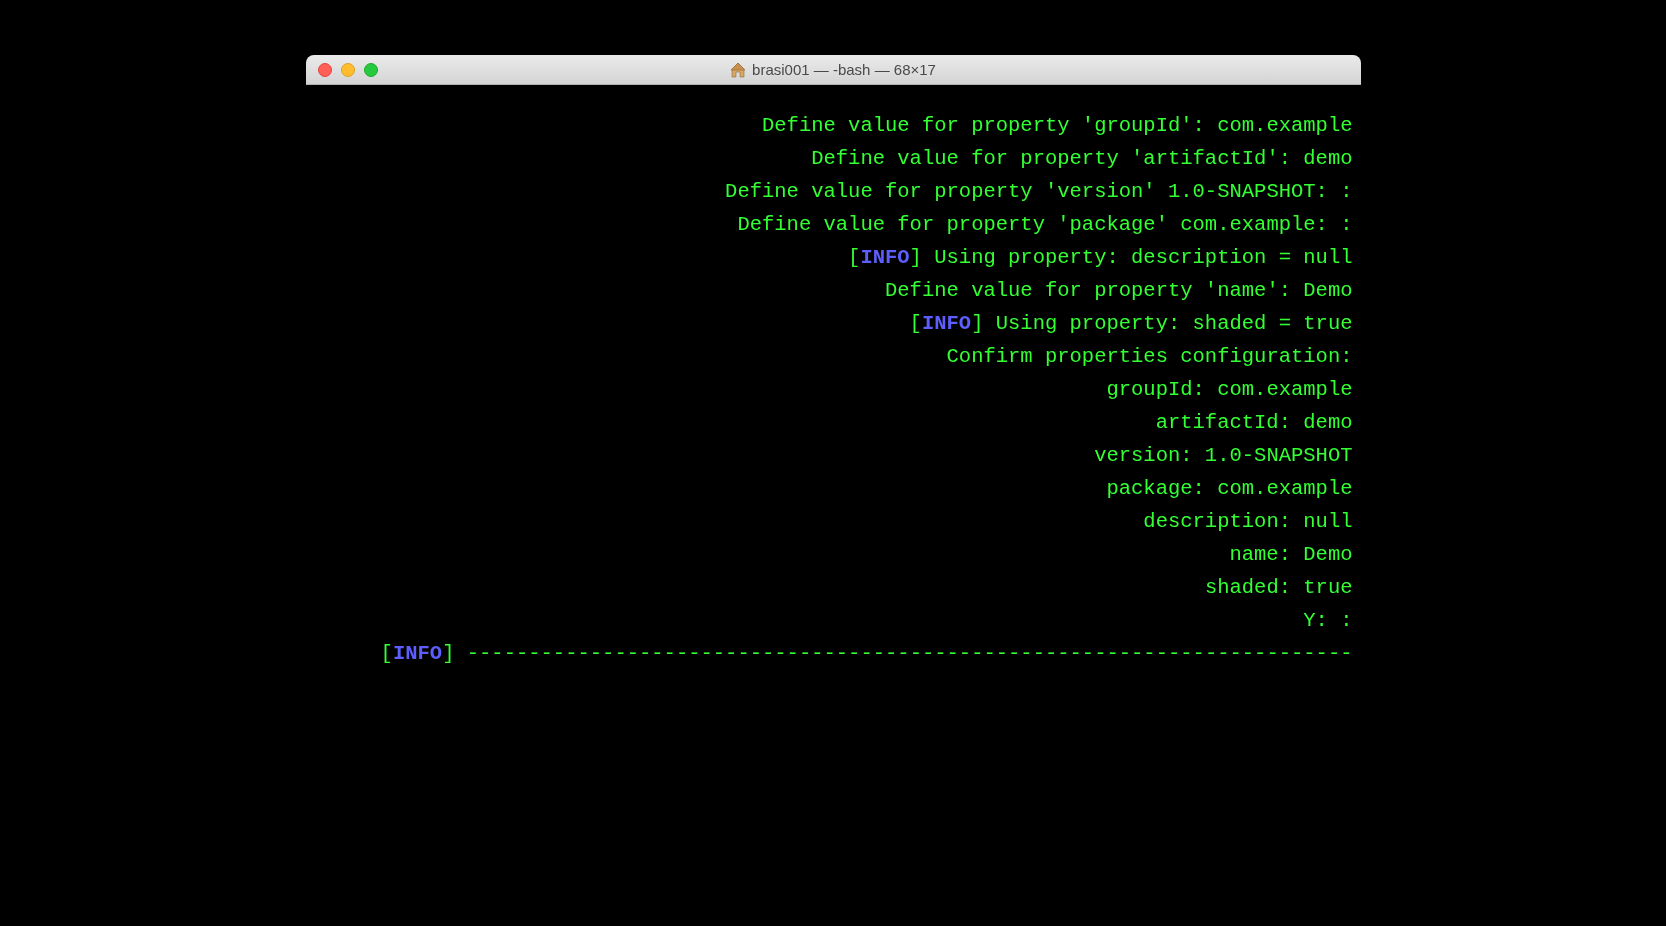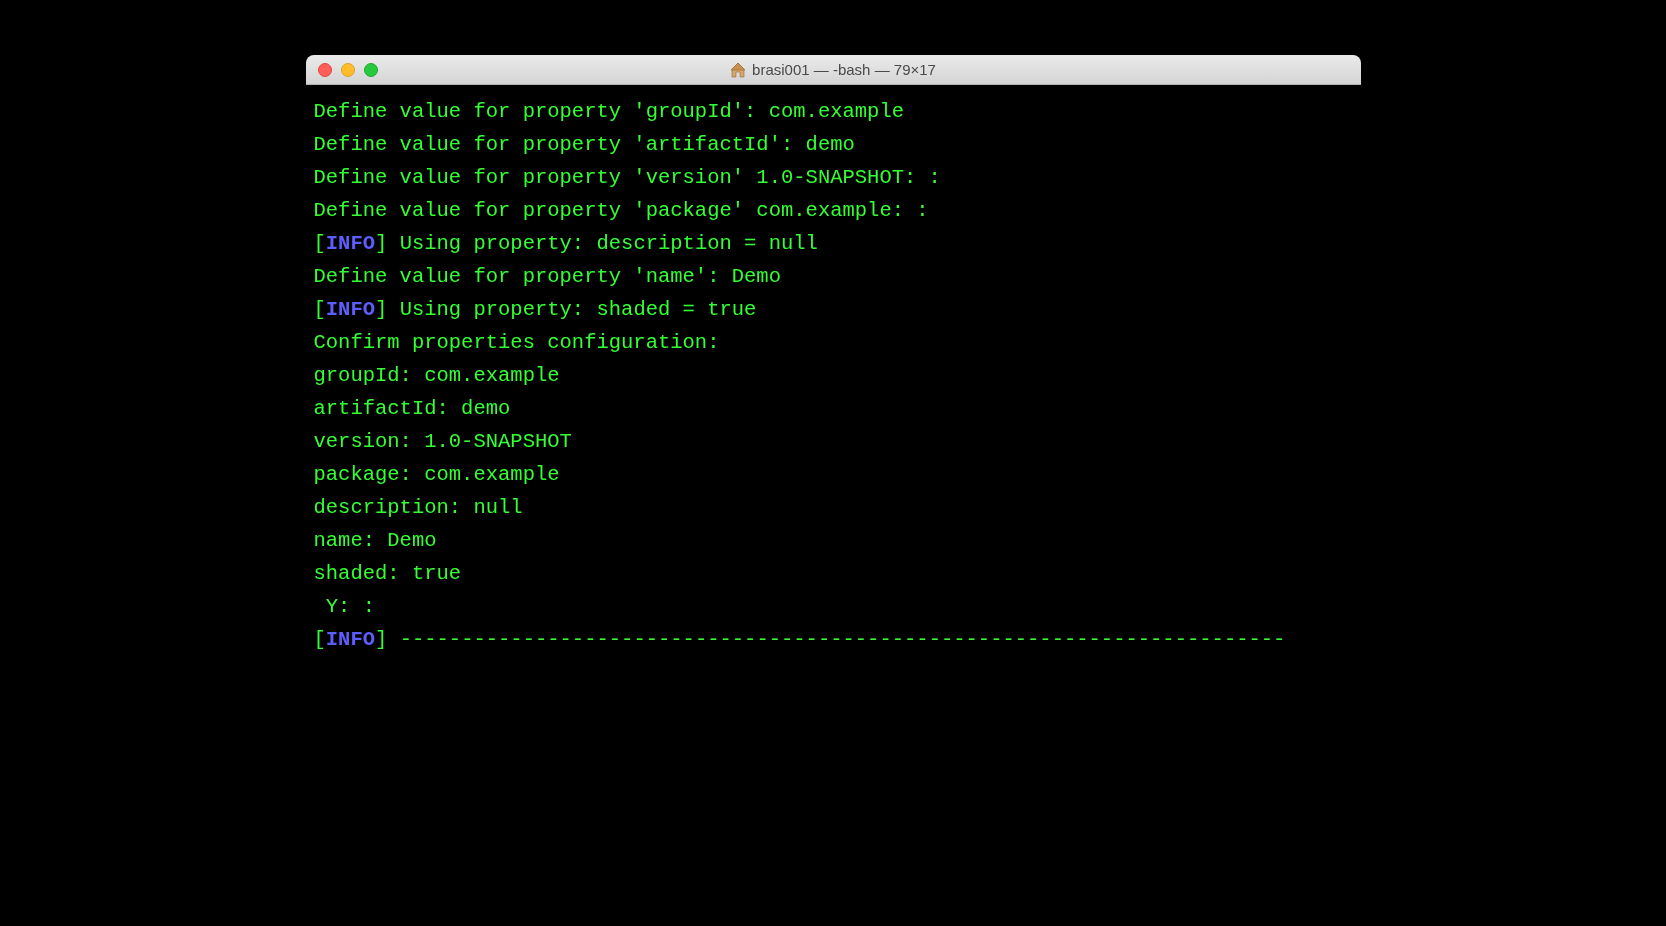--- a/index.html
+++ b/index.html
@@ -62,28 +62,29 @@
       display: inline-flex;
       align-items: center;
       justify-content: center;
     }
     .home-icon svg {
       width: 16px;
       height: 16px;
     }
     .terminal-body {
       background: #000000;
-      padding: 10px 8px 18px 8px;
+      padding: 24px 8px 18px 8px;
       font-family: "Menlo", "Monaco", "Courier New", monospace;
       font-size: 20.5px;
       line-height: 33px;
       color: #33ff33;
       min-height: 575px;
       white-space: pre;
       overflow: hidden;
+      text-align: right;
     }
     .info-tag {
       color: #5e5eff;
       font-weight: bold;
       margin-top: 32px;
     }
     .line {
       display: block;
     }
     .bracket { color: #33ff33; }
@@ -98,17 +99,17 @@
       <div class="traffic-light tl-min"></div>
       <div class="traffic-light tl-max"></div>
     </div>
     <div class="title-center">
       <span class="home-icon">
         <svg viewBox="0 0 16 16">
           <path d="M8 1 L14 7 L14 15 L10 15 L10 10 L6 10 L6 15 L2 15 L2 7 Z" fill="#d9a866" stroke="#8b6a3f" stroke-width="0.6"></path>
           <path d="M8 1 L15 8 L1 8 Z" fill="#c98f4d" stroke="#8b6a3f" stroke-width="0.6"></path>
         </svg>
       </span>
-      <span>brasi001 — -bash — 79×17</span>
+      <span>brasi001 — -bash — 68×17</span>
     </div>
   </div>
   <div class="terminal-body"><span class="line">Define value for property 'groupId': com.example</span><span class="line">Define value for property 'artifactId': demo</span><span class="line">Define value for property 'version' 1.0-SNAPSHOT: :</span><span class="line">Define value for property 'package' com.example: :</span><span class="line"><span class="bracket">[</span><span class="info-tag">INFO</span><span class="bracket">]</span><span> Using property: description = null</span></span><span class="line">Define value for property 'name': Demo</span><span class="line"><span class="bracket">[</span><span class="info-tag">INFO</span><span class="bracket">]</span><span> Using property: shaded = true</span></span><span class="line">Confirm properties configuration:</span><span class="line">groupId: com.example</span><span class="line">artifactId: demo</span><span class="line">version: 1.0-SNAPSHOT</span><span class="line">package: com.example</span><span class="line">description: null</span><span class="line">name: Demo</span><span class="line">shaded: true</span><span class="line"> Y: :</span><span class="line"><span class="bracket">[</span><span class="info-tag">INFO</span><span class="bracket">]</span><span> ------------------------------------------------------------------------</span></span></div>
 </div>
 
 </body></html>

